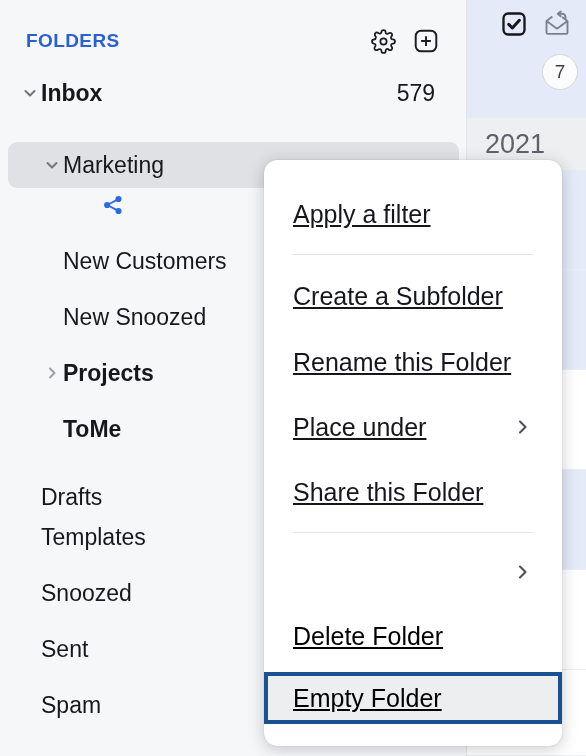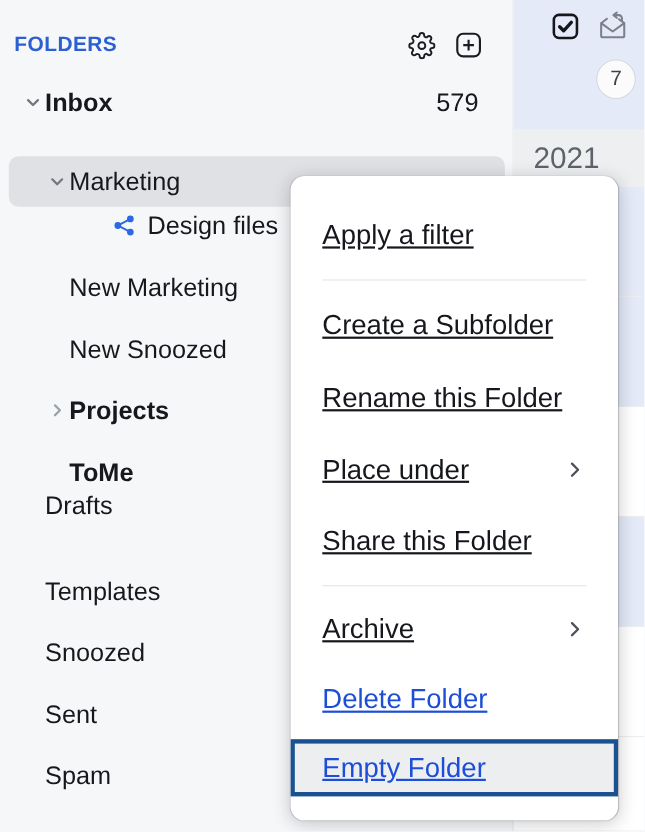--- a/index.html
+++ b/index.html
@@ -28,21 +28,21 @@
 
   #folders-header {
     position: absolute;
     left: 0; top: 20px;
     width: 467px;
     height: 42px;
     display: flex;
     align-items: center;
   }
   #folders-title {
-    margin-left: 13px;
+    margin-left: 26px;
     font-size: 19px;
     font-weight: bold;
     letter-spacing: 0.4px;
     color: #2c5fd0;
   }
   #header-icons {
     margin-left: auto;
     margin-right: 28px;
     display: flex;
     align-items: center;
@@ -191,21 +191,21 @@
     box-sizing: border-box;
     cursor: default;
   }
   .menu-item .mi-label {
     margin-left: 29px;
     font-size: 25px;
     color: #15171c;
     white-space: nowrap;
     text-decoration: underline;
   }
-  .menu-item .mi-label.danger { color: #1d4ed8; }
+  .menu-item .mi-label.danger { color: #000000; }
   .menu-item .mi-arrow {
     margin-left: auto;
     margin-right: 32px;
     color: #4c505a;
     display: flex; align-items: center;
   }
   .menu-item.focused {
     background: #eceef0;
     border: 4px solid #1a5191;
   }
@@ -271,30 +271,29 @@
         </div>
         <div class="share-ico">
           <svg width="22" height="22" viewBox="0 0 24 24" fill="none" stroke="#2c6ae0" stroke-width="1.9">
             <circle cx="18" cy="5.5" r="2.4" fill="#2c6ae0"></circle>
             <circle cx="18" cy="18.5" r="2.4" fill="#2c6ae0"></circle>
             <circle cx="5.6" cy="12" r="2.4" fill="#2c6ae0"></circle>
             <line x1="7.8" y1="10.8" x2="15.8" y2="6.7"></line>
             <line x1="7.8" y1="13.2" x2="15.8" y2="17.3"></line>
           </svg>
         </div>
-        <div class="tree-label">Design files</div>
       </div>
       <div class="tree-row" style="top: 238px;">
         <div style="width: 33px; flex: 0 0 33px;"></div>
         <div class="caret empty">
           <svg width="16" height="16" viewBox="0 0 16 16" fill="none" stroke="#70757e" stroke-width="2" stroke-linecap="round" stroke-linejoin="round">
             <polyline points="3.5,6 8,10.5 12.5,6"></polyline>
           </svg>
         </div>
-        <div class="tree-label">New Marketing</div>
+        <div class="tree-label">New Customers</div>
       </div>
       <div class="tree-row" style="top: 294px;">
         <div style="width: 33px; flex: 0 0 33px;"></div>
         <div class="caret empty">
           <svg width="16" height="16" viewBox="0 0 16 16" fill="none" stroke="#70757e" stroke-width="2" stroke-linecap="round" stroke-linejoin="round">
             <polyline points="3.5,6 8,10.5 12.5,6"></polyline>
           </svg>
         </div>
         <div class="tree-label">New Snoozed</div>
       </div>
@@ -309,21 +308,21 @@
       </div>
       <div class="tree-row" style="top: 406px;">
         <div style="width: 33px; flex: 0 0 33px;"></div>
         <div class="caret empty">
           <svg width="16" height="16" viewBox="0 0 16 16" fill="none" stroke="#70757e" stroke-width="2" stroke-linecap="round" stroke-linejoin="round">
             <polyline points="3.5,6 8,10.5 12.5,6"></polyline>
           </svg>
         </div>
         <div class="tree-label bold">ToMe</div>
       </div>
-      <div class="tree-row" style="top: 436px;">
+      <div class="tree-row" style="top: 474px;">
         <div style="width: 11px; flex: 0 0 11px;"></div>
         <div class="caret empty">
           <svg width="16" height="16" viewBox="0 0 16 16" fill="none" stroke="#70757e" stroke-width="2" stroke-linecap="round" stroke-linejoin="round">
             <polyline points="3.5,6 8,10.5 12.5,6"></polyline>
           </svg>
         </div>
         <div class="tree-label">Drafts</div>
       </div>
       <div class="tree-row" style="top: 514px;">
         <div style="width: 11px; flex: 0 0 11px;"></div>
@@ -446,21 +445,20 @@
       <span class="mi-arrow">
         <svg width="16" height="20" viewBox="0 0 16 20" fill="none" stroke="#4c505a" stroke-width="2.1" stroke-linecap="round" stroke-linejoin="round">
           <polyline points="6,4.5 11.5,10 6,15.5"></polyline>
         </svg>
       </span>
     </div>
     <div class="menu-item" style="top: 306px; align-items: center;">
       <span class="mi-label">Share this Folder</span>
     </div>
     <div class="menu-item" style="top: 386px;">
-      <span class="mi-label">Archive</span>
       <span class="mi-arrow">
         <svg width="16" height="20" viewBox="0 0 16 20" fill="none" stroke="#4c505a" stroke-width="2.1" stroke-linecap="round" stroke-linejoin="round">
           <polyline points="6,4.5 11.5,10 6,15.5"></polyline>
         </svg>
       </span>
     </div>
     <div class="menu-item" style="top: 450px;">
       <span class="mi-label danger">Delete Folder</span>
     </div>
     <div class="menu-item focused" style="top: 512px;">

